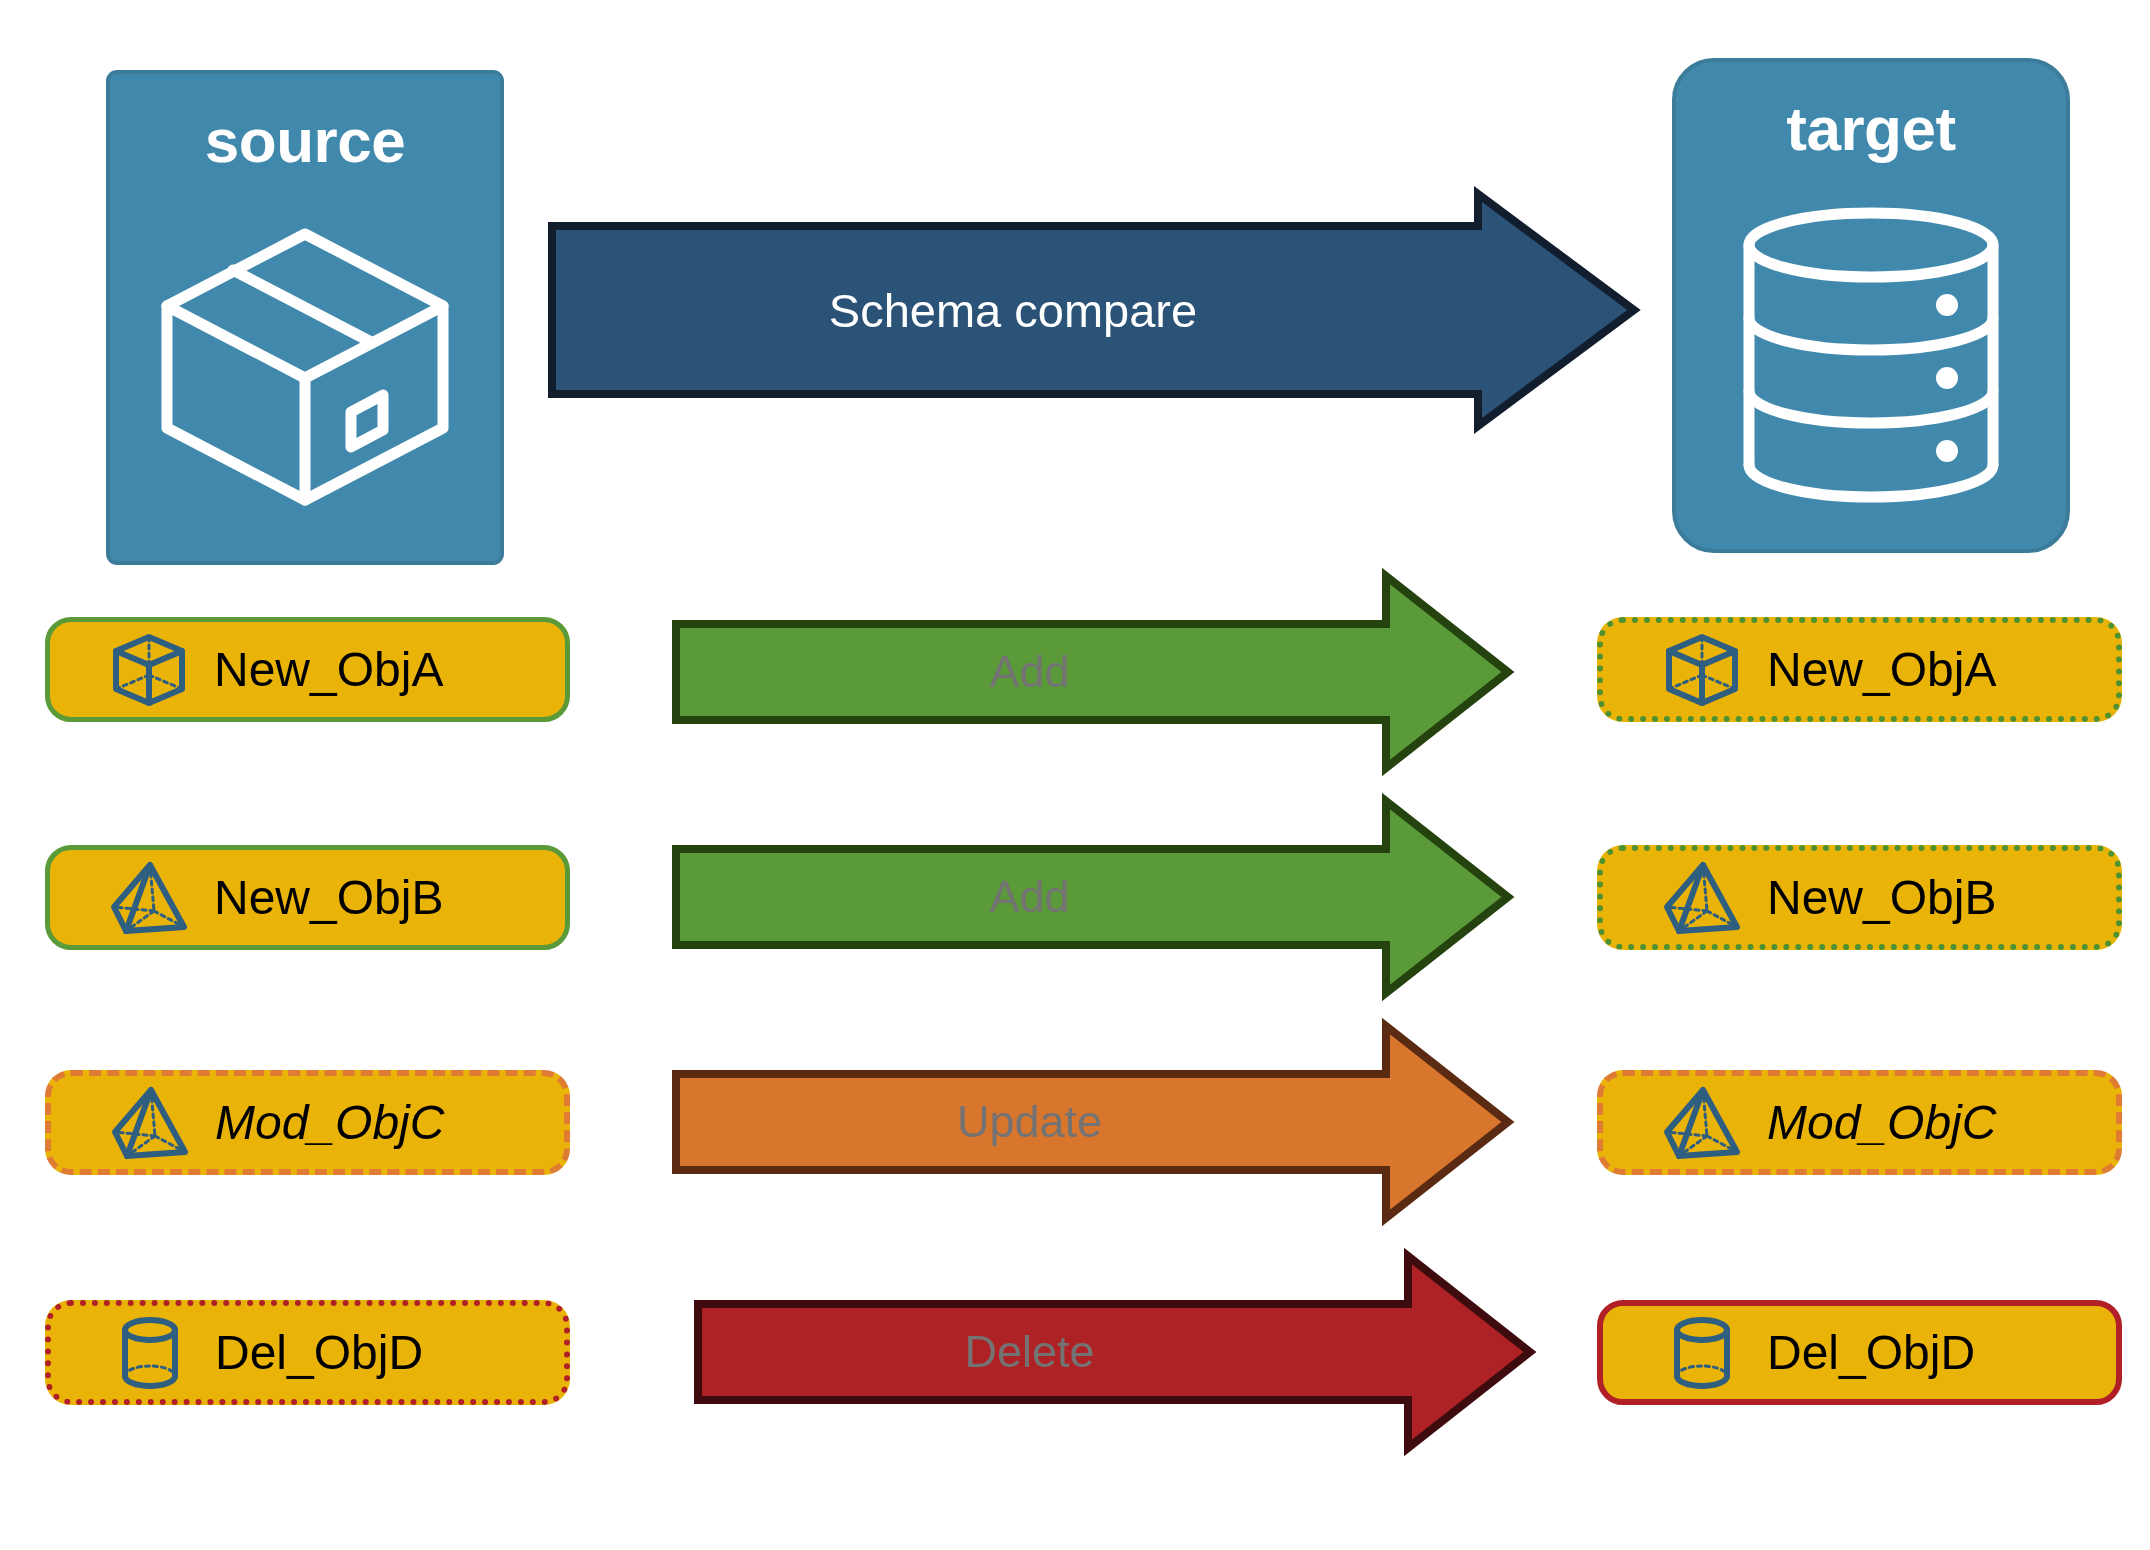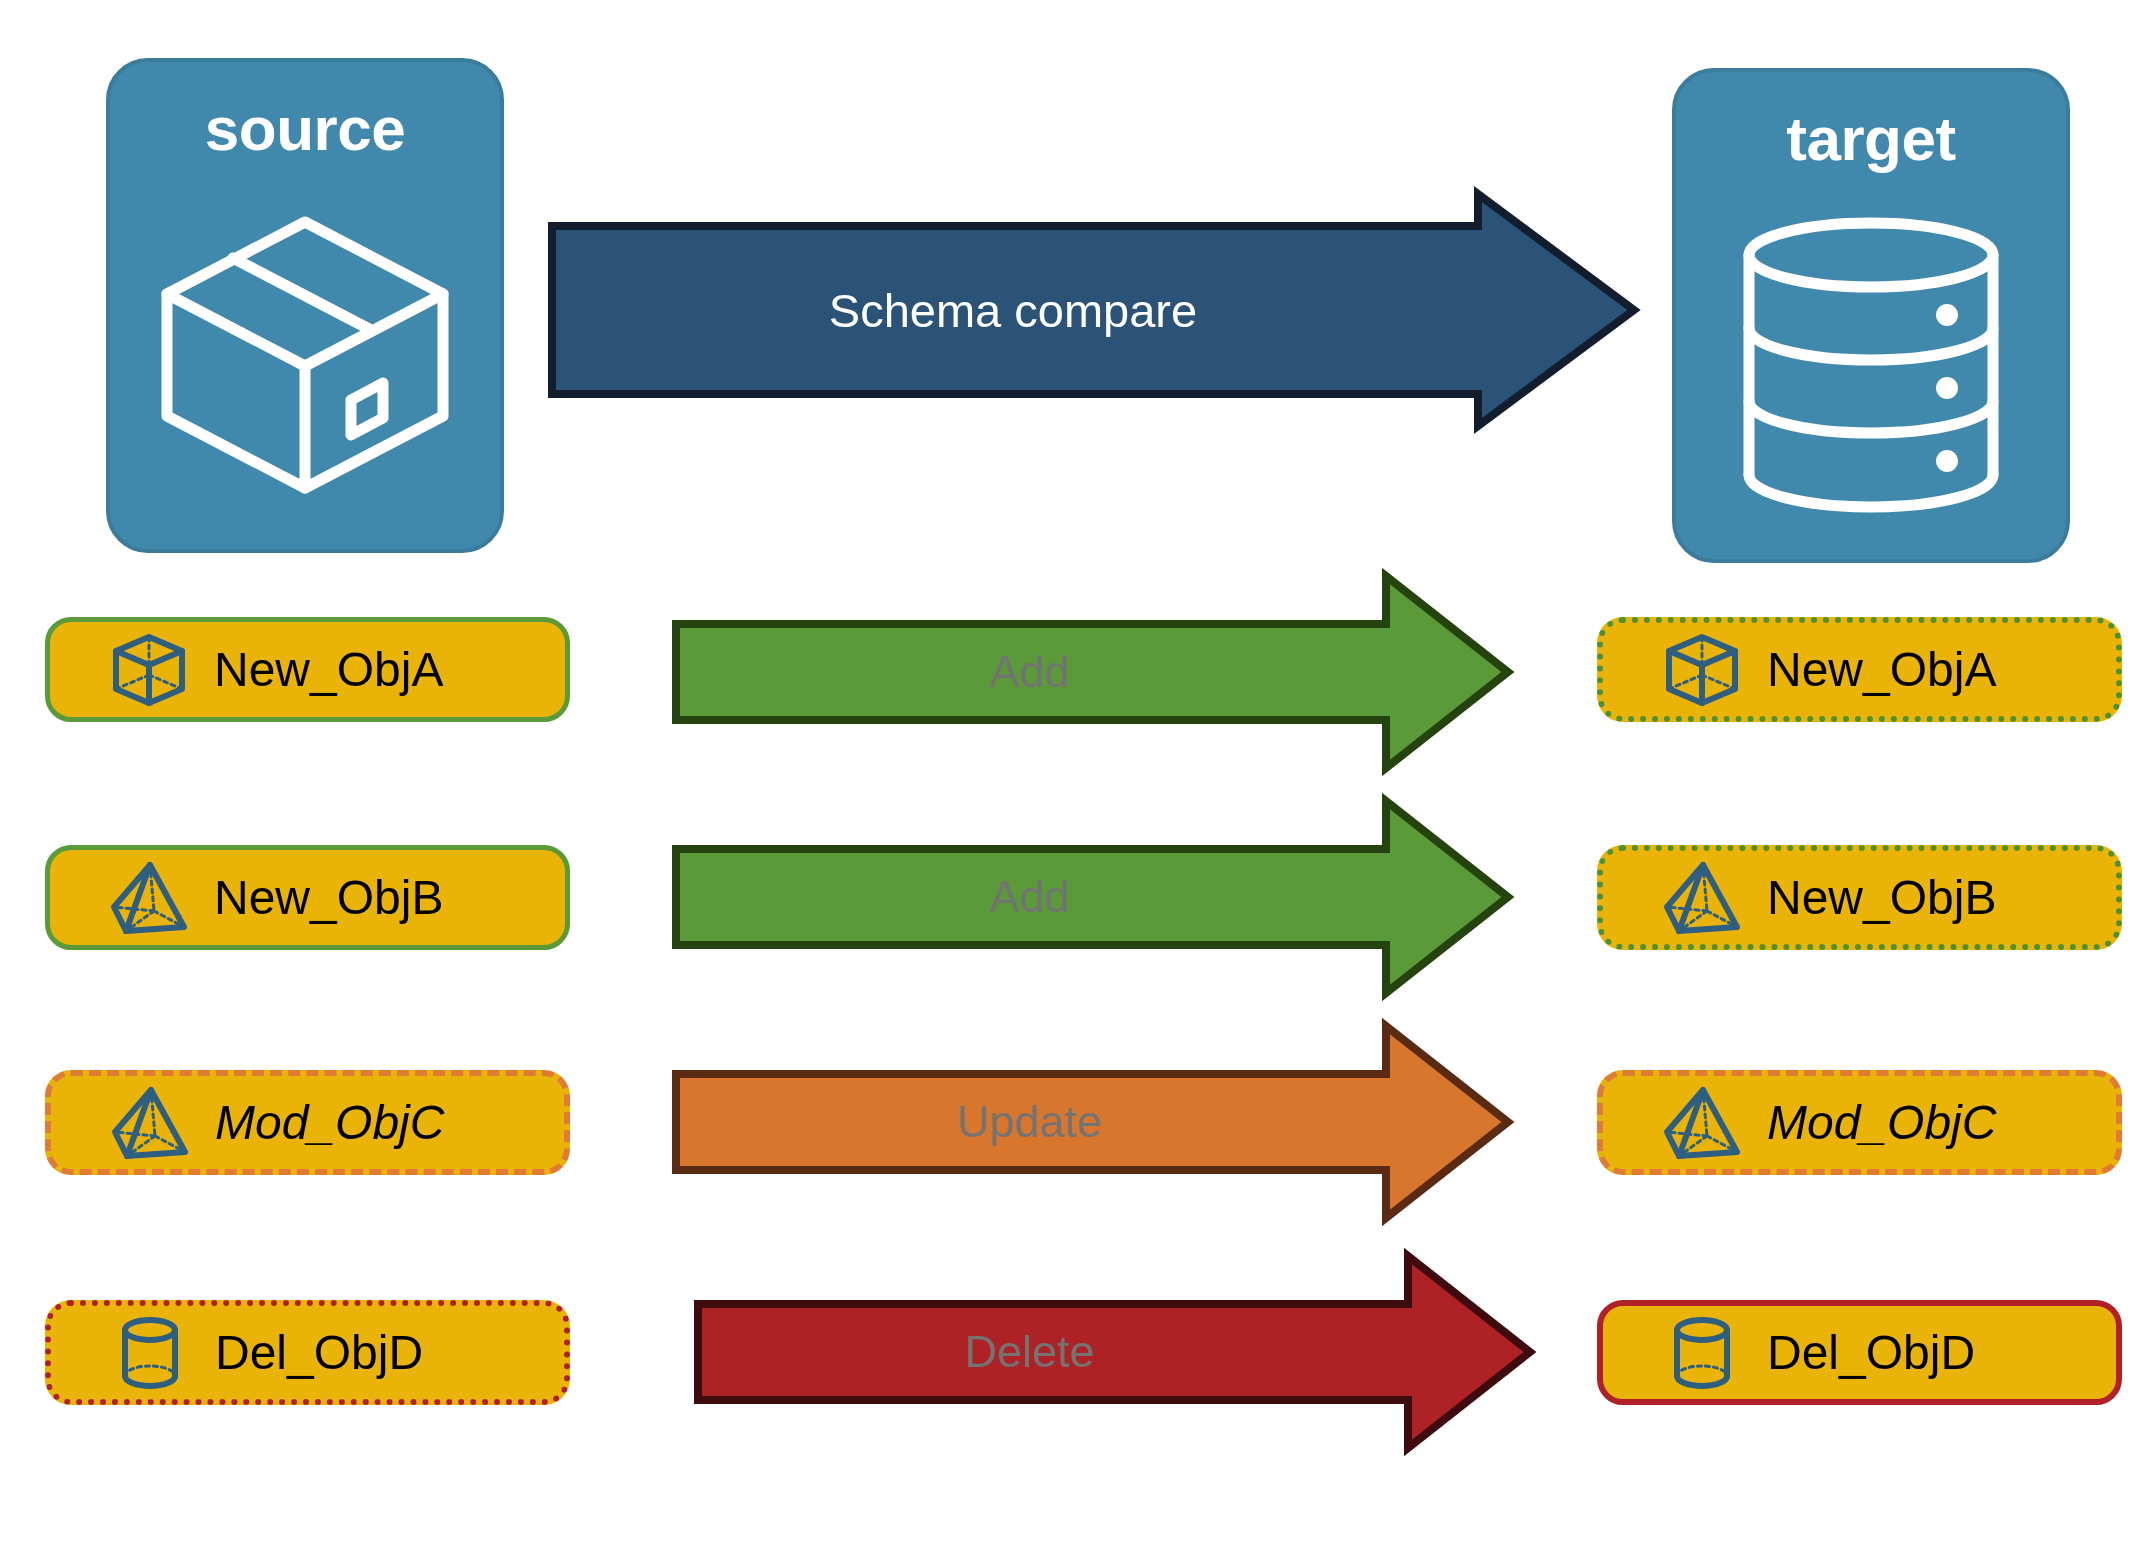--- a/index.html
+++ b/index.html
@@ -21,22 +21,22 @@
     width: 398px;
     height: 495px;
     background: #4189AC;
     border: 4px solid #3B7C9B;
     border-radius: 42px;
     box-sizing: border-box;
     display: flex;
     flex-direction: column;
     align-items: center;
   }
-  .endpoint-card.source { left: 106px; top: 58px; }
-  .endpoint-card.target { left: 1672px; top: 68px; }
+  .endpoint-card.source { left: 106px; top: 70px; border-radius: 11px; }
+  .endpoint-card.target { left: 1672px; top: 58px; }
 
   .endpoint-title {
     color: #ffffff;
     font-size: 62px;
     font-weight: bold;
     letter-spacing: -0.5px;
     margin-top: 36px;
     line-height: 1;
     user-select: none;
   }

